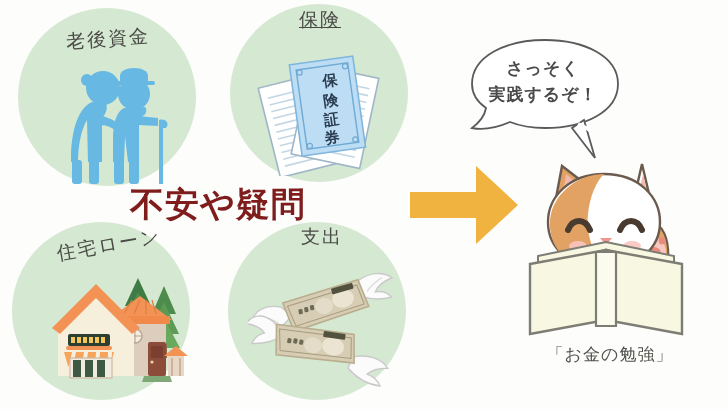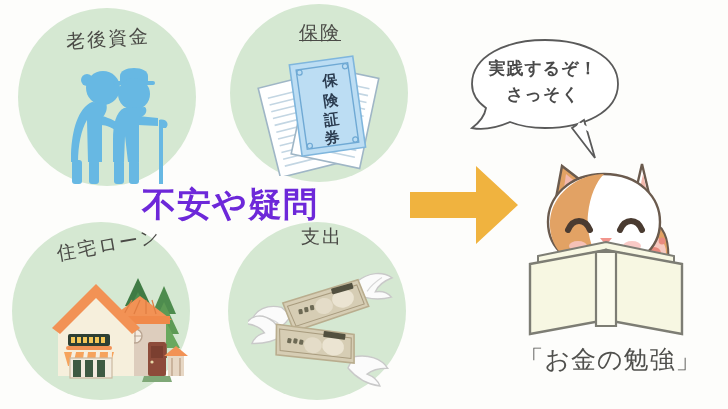--- a/index.html
+++ b/index.html
@@ -33,25 +33,24 @@
     white-space: nowrap;
     text-align: center;
   }
 
   
   #center-word {
     position: absolute;
     left: 130px;
     top: 182px;
     width: 200px;
-    text-align: center;
     font-family: "DejaVu Serif", "Liberation Serif", serif;
     font-size: 34px;
     font-weight: 700;
-    color: #6d28d9;
+    color: #7f1d1d;
     letter-spacing: 1px;
     white-space: nowrap;
     z-index: 6;
   }
 
   
   #arrow {
     position: absolute;
     left: 410px;
     top: 160px;
@@ -89,21 +88,21 @@
     z-index: 5;
   }
   #caption {
     position: absolute;
     left: 500px;
     top: 343px;
     width: 220px;
     text-align: center;
     color: #50504d;
     font-family: Liberation Serif, serif;
-    font-size: 25px;
+    font-size: 17px;
     letter-spacing: 1px;
     white-space: nowrap;
     z-index: 6;
   }
 
   
   .illus { position: absolute; }
 </style>
 </head>
 <body>
@@ -191,21 +190,21 @@
         <circle cx="53" cy="91" r="2.6" fill="none" stroke="#6fa9d4" stroke-width="1.2"></circle>
         <circle cx="99" cy="91" r="2.6" fill="none" stroke="#6fa9d4" stroke-width="1.2"></circle>
         <text x="82" y="34" fill="#2b3c50" font-family="DejaVu Serif, serif" font-size="15" font-weight="700" text-anchor="middle">保</text>
         <text x="80" y="54" fill="#2b3c50" font-family="DejaVu Serif, serif" font-size="15" font-weight="700" text-anchor="middle">険</text>
         <text x="78" y="73" fill="#2b3c50" font-family="DejaVu Serif, serif" font-size="15" font-weight="700" text-anchor="middle">証</text>
         <text x="76" y="91" fill="#2b3c50" font-family="DejaVu Serif, serif" font-size="15" font-weight="700" text-anchor="middle">券</text>
       </g>
     </svg>
   </div>
 
-  <div class="circle-label" style="left:260px; top:20px; width:120px;text-decoration:underline;">保険</div>
+  <div class="circle-label" style="left:260px; top:7px; width:120px;text-decoration:underline;">保険</div>
 
   <div class="concern-circle" style="left:12px; top:222px; width:178px; height:178px;"></div>
 
   <div class="illus" style="left:52px; top:262px;">
     <svg width="136" height="124" viewBox="0 0 136 124" xmlns="http://www.w3.org/2000/svg">
 
       <g>
         <path d="M86 16 L99 44 L73 44 Z" fill="#3f7b44"></path>
         <path d="M86 30 L102 62 L70 62 Z" fill="#4e8c4e"></path>
         <path d="M86 46 L104 80 L68 80 Z" fill="#5d9a55"></path>
@@ -342,22 +341,22 @@
                C34 92 20 94 10 92
                C18 86 23 78 24 72
                C14 65 10 57 10 48
                C10 20 44 4 83 4 Z" fill="#ffffff" stroke="#5a5a5a" stroke-width="1.8"></path>
       <path d="M122 84 L133 122 L110 92 Z" fill="#ffffff" stroke="#5a5a5a" stroke-width="1.8"></path>
       <path d="M116 88 L128 94" stroke="#ffffff" stroke-width="4"></path>
     </svg>
   </div>
 
   <div id="bubble-text">
+    <span class="line">さっそく</span>
     <span class="line">実践するぞ！</span>
-    <span class="line">さっそく</span>
   </div>
 
   <div id="cat-book">
     <svg width="180" height="180" viewBox="0 0 180 180" xmlns="http://www.w3.org/2000/svg">
 
       <g>
         <path d="M128 60 C146 62 152 80 150 104 C149 124 142 134 132 136 L120 134 L118 66 Z" fill="#e2a264" stroke="#6b5b4e" stroke-width="2"></path>
         <ellipse cx="135" cy="92" rx="13" ry="15" fill="#f6c9c0"></ellipse>
         <circle cx="129" cy="80" r="3.6" fill="#e98b7e"></circle>
         <circle cx="137" cy="77" r="3.6" fill="#e98b7e"></circle>

